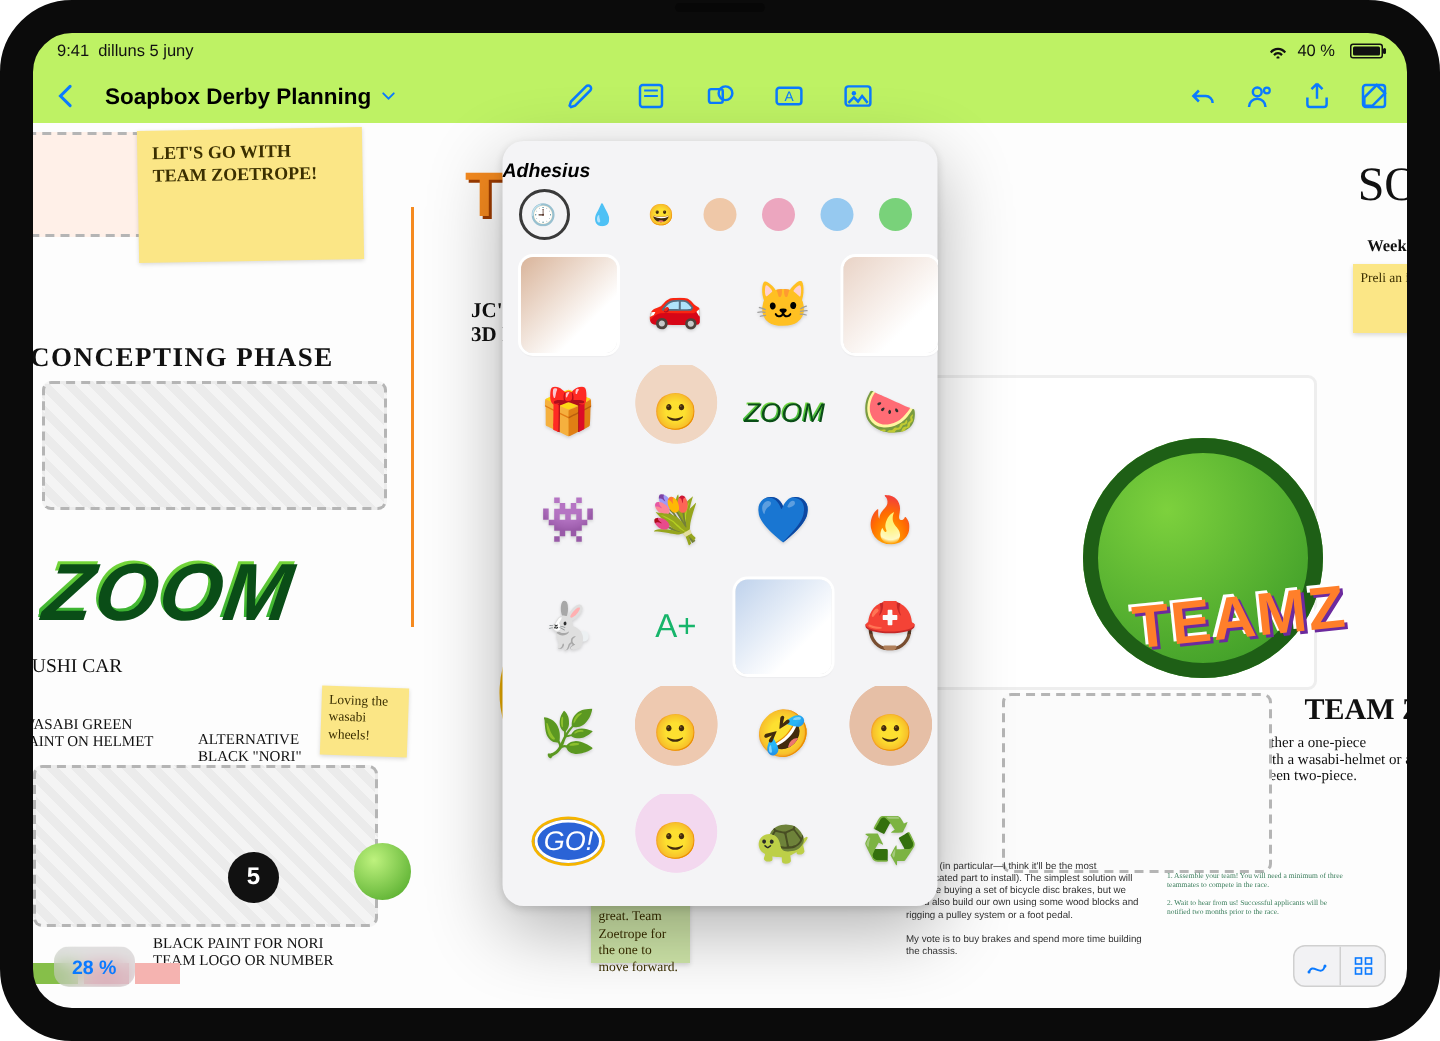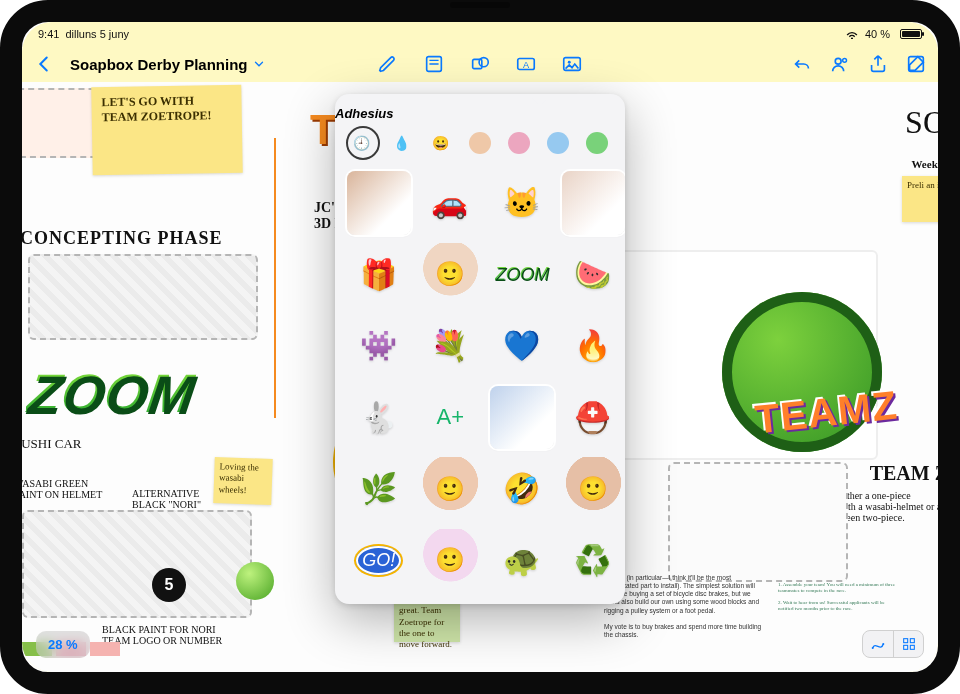--- a/index.html
+++ b/index.html
@@ -17,22 +17,22 @@
     position: absolute;
     inset: 0;
     border: 22px solid #0b0b0b;
     border-radius: 48px;
     pointer-events: none;
     z-index: 300;
   }
   .inner {
     position: absolute;
     left: 22px; top: 22px; right: 22px; bottom: 22px;
-    background: #fef9c3;
-    border-radius: 30px;
+    background: #bef264;
+    border-radius: 12px;
     overflow: hidden;
   }
   
   .status-bar {
     height: 24px;
     display: flex;
     align-items: center;
     justify-content: space-between;
     padding: 0 16px;
     font-size: 11px;

